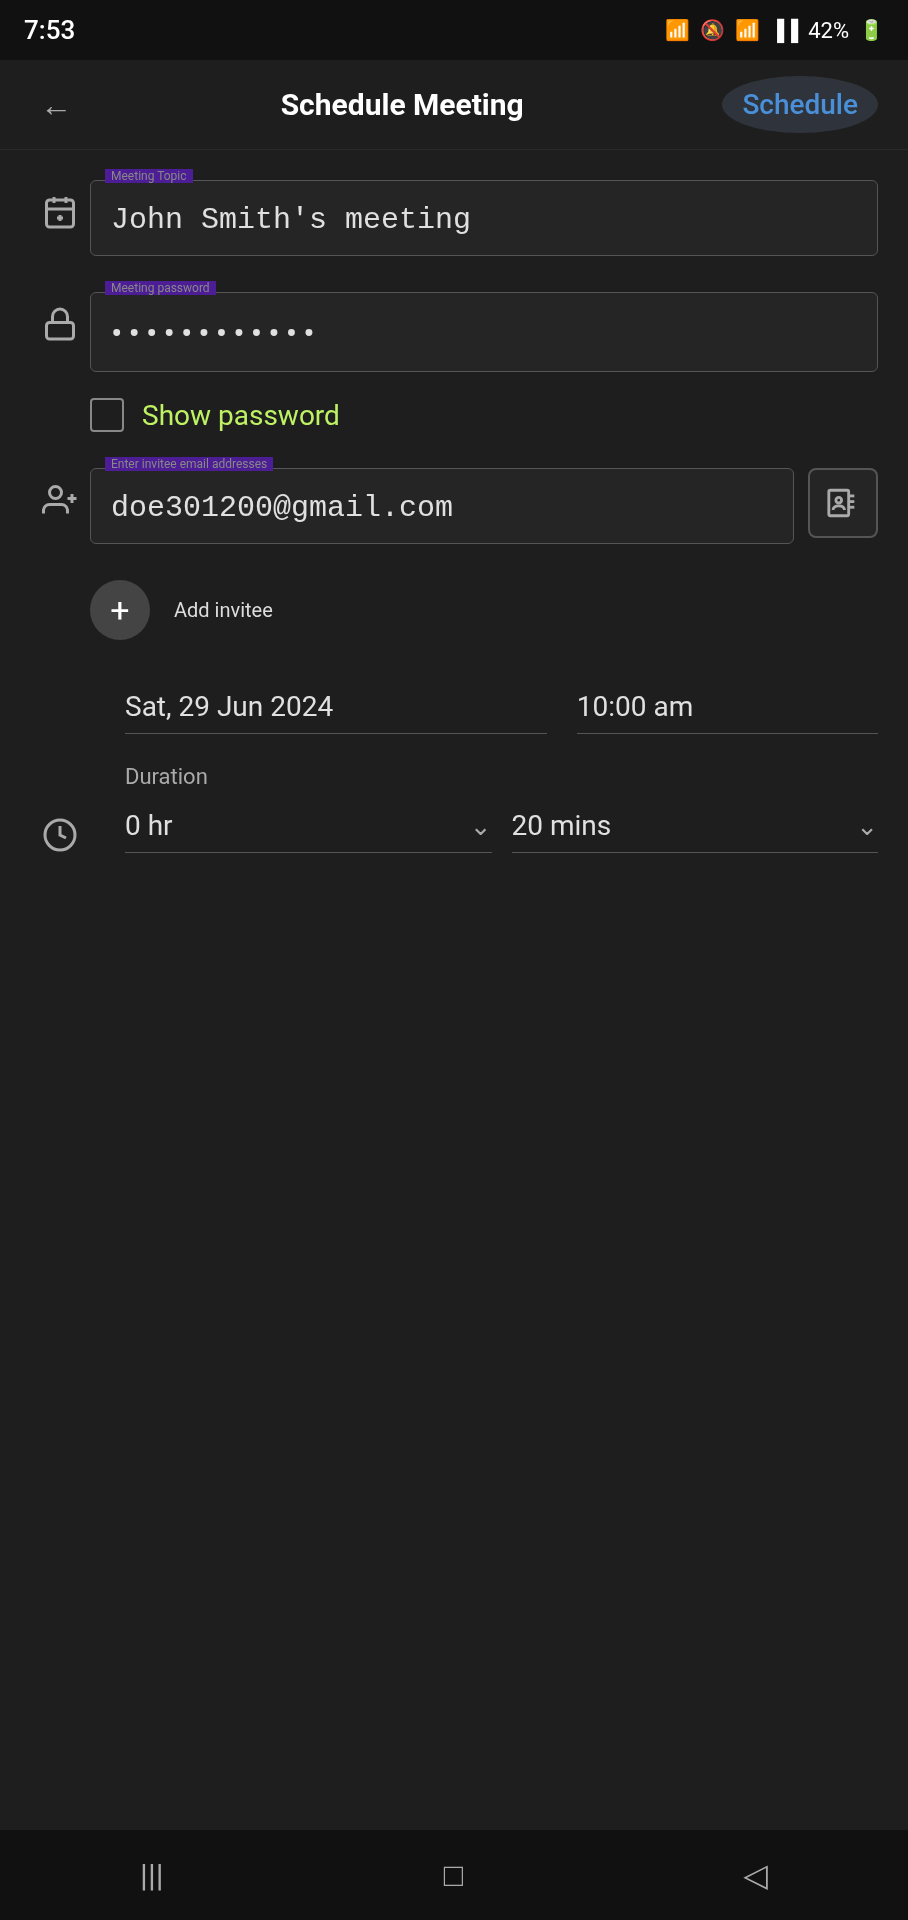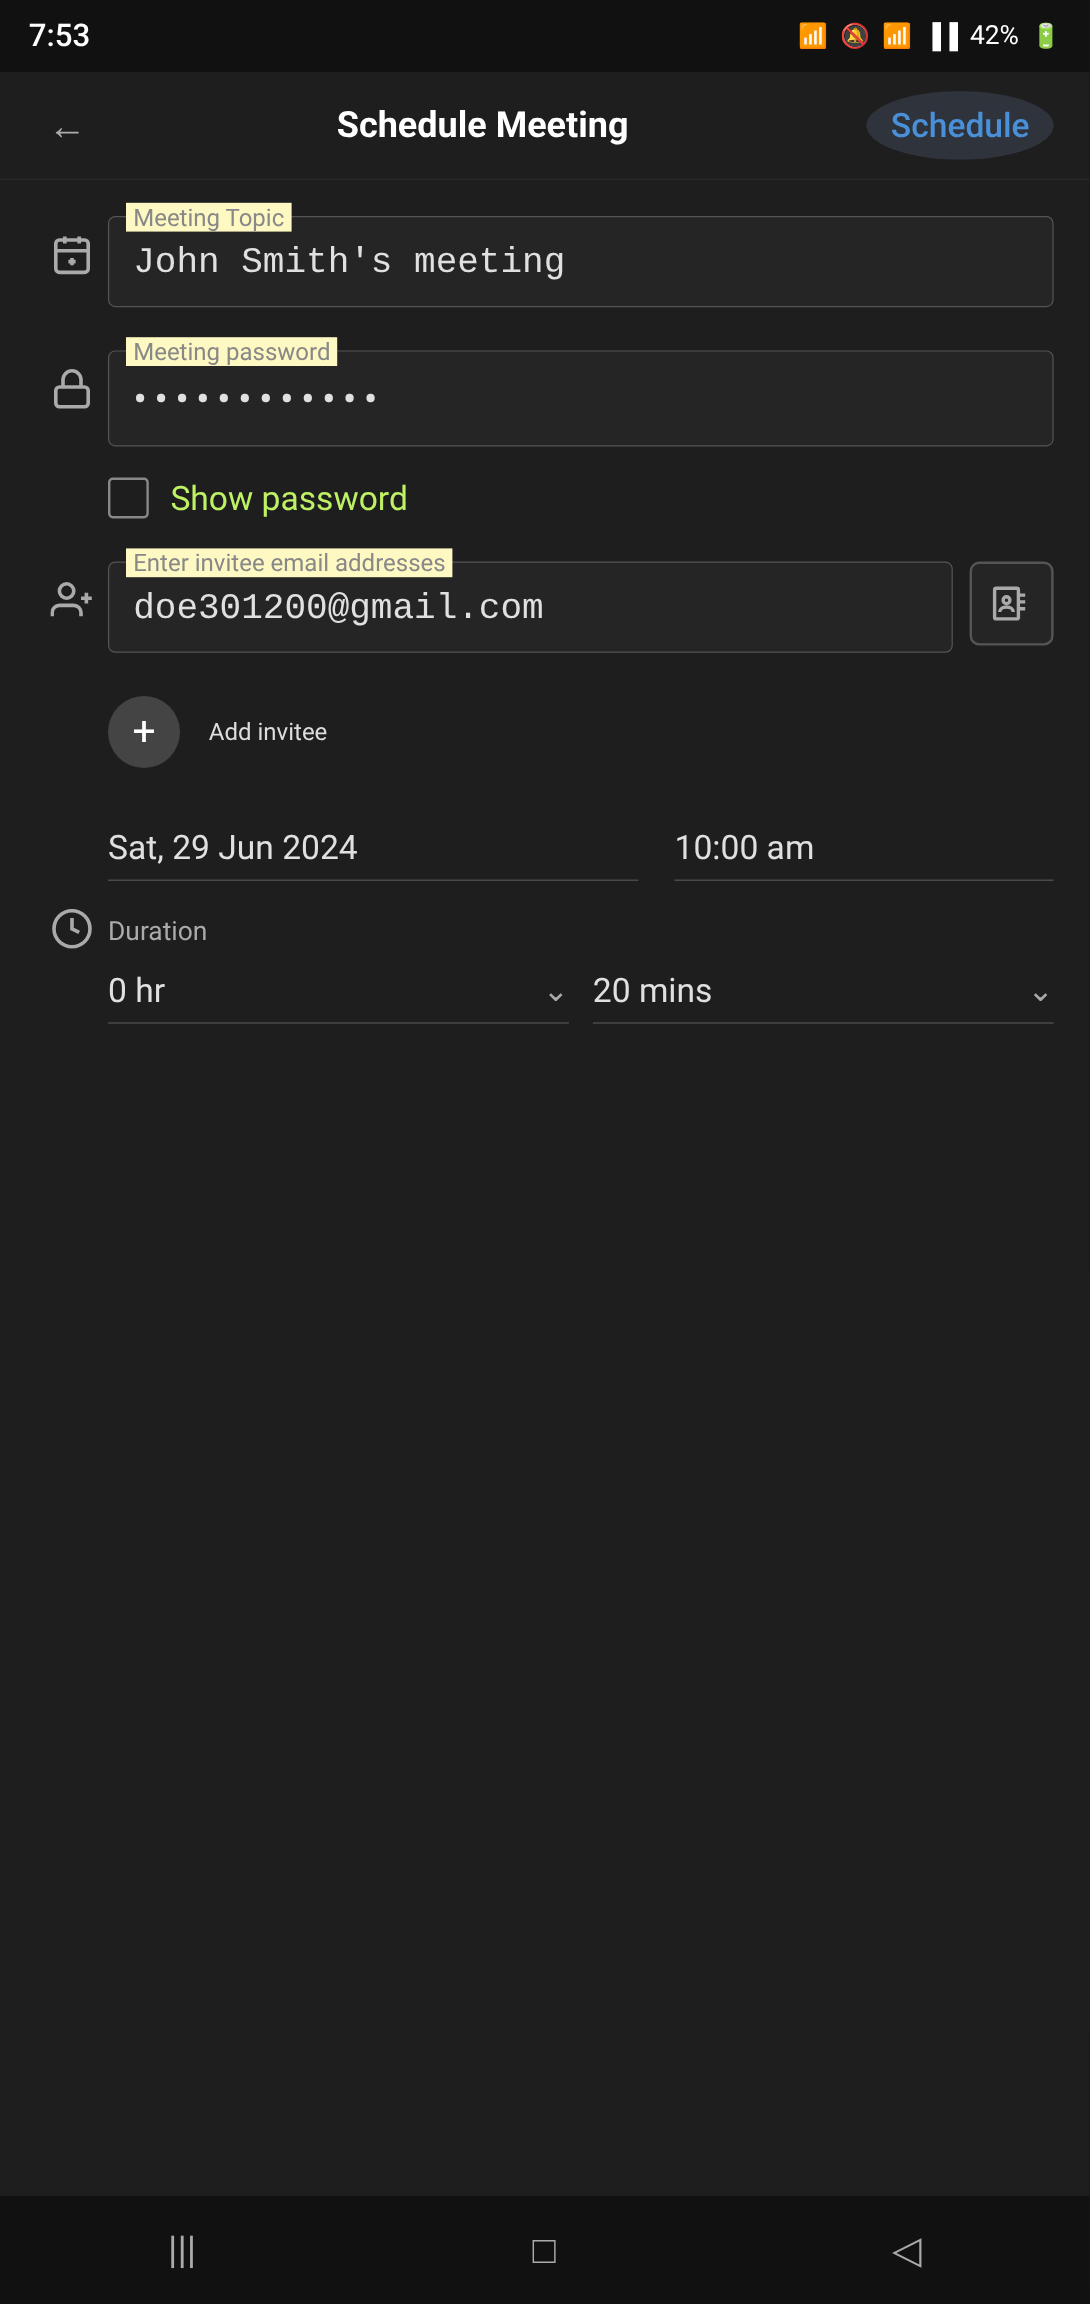--- a/index.html
+++ b/index.html
@@ -108,23 +108,23 @@
     .field-wrapper {
       position: relative;
       border: 1.5px solid #555;
       border-radius: 6px;
       background: #252525;
     }
     .field-label {
       position: absolute;
       top: -12px;
       left: 14px;
-      font-size: 20px;
+      font-size: 12px;
       color: #888;
-      background: #fef9c3;
+      background: #4c1d95;
       padding: 0 6px;
     }
     .field-input {
       width: 100%;
       background: transparent;
       border: none;
       outline: none;
       color: #e0e0e0;
       font-size: 30px;
       padding: 22px 20px 18px 20px;
@@ -220,22 +220,23 @@
       line-height: 1;
     }
     .add-invitee-label {
       font-size: 20px;
       color: #ddd;
     }
 
     
     .datetime-row {
       display: flex;
-      align-items: center;
+      align-items: flex-end;
       margin-bottom: 36px;
+      gap: 35px;
     }
     .datetime-icon {
       width: 60px;
       padding-top: 14px;
       display: flex;
       justify-content: center;
       flex-shrink: 0;
     }
     .datetime-icon svg {
       width: 36px;

